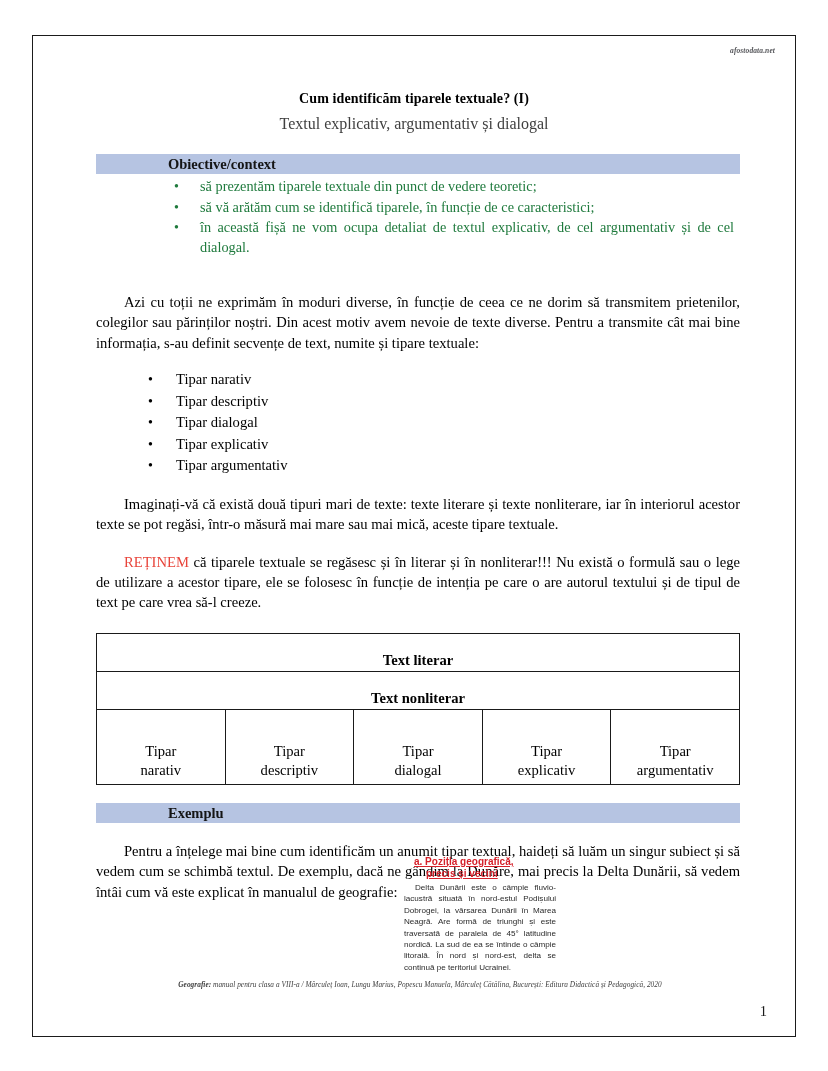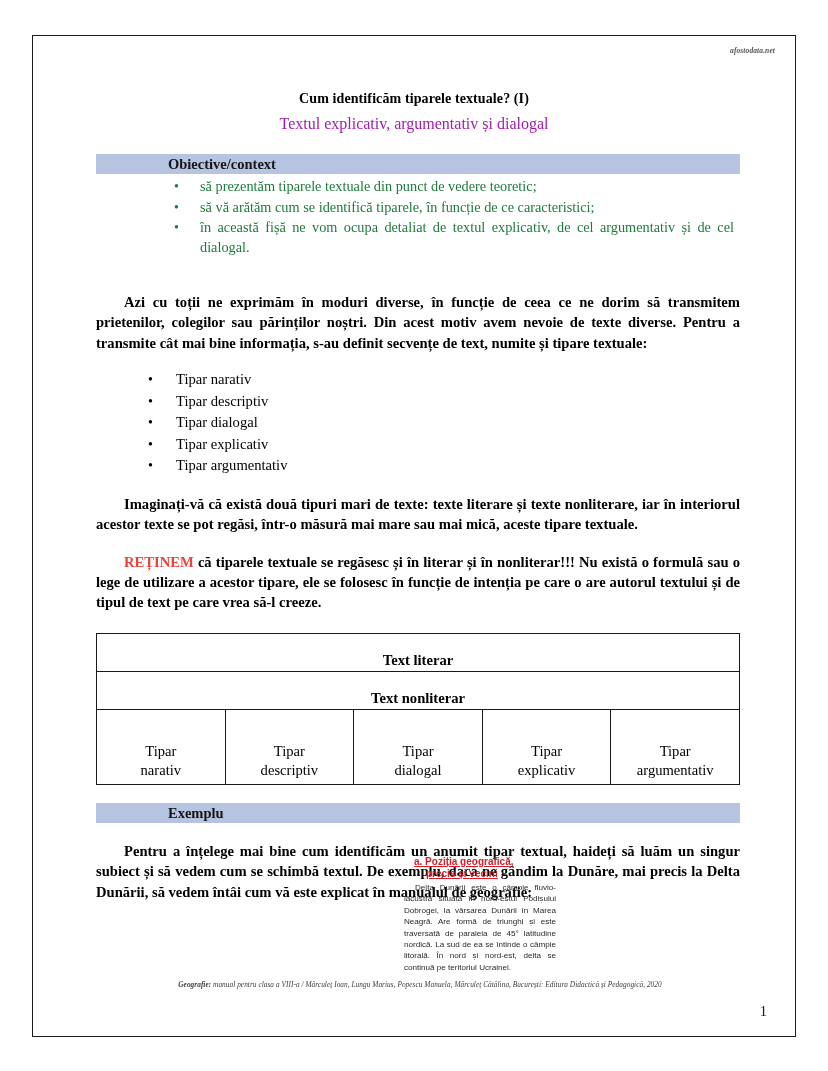--- a/index.html
+++ b/index.html
@@ -63,21 +63,21 @@
     letter-spacing: 0.1px;
   }
   .doc-subtitle {
     position: absolute;
     left: 0;
     right: 0;
     top: 79px;
     text-align: center;
     font-family: "Liberation Serif", serif;
     font-size: 16px;
-    color: #a21caf;
+    color: #404040;
   }
 
   
   .content {
     position: absolute;
     left: 63px;
     right: 55px;
     top: 118px;
   }
 
@@ -124,21 +124,20 @@
 
   
   p.body {
     font-family: "Liberation Serif", serif;
     font-size: 14.6px;
     line-height: 20.4px;
     text-align: justify;
     text-indent: 28px;
     margin: 0;
     color: #000;
-    font-weight: bold;
   }
   .red-word { color: #e8443a; }
 
   
   ul.tipare-list {
     list-style: none;
     margin: 0;
     padding: 0 0 0 52px;
   }
   ul.tipare-list li {

